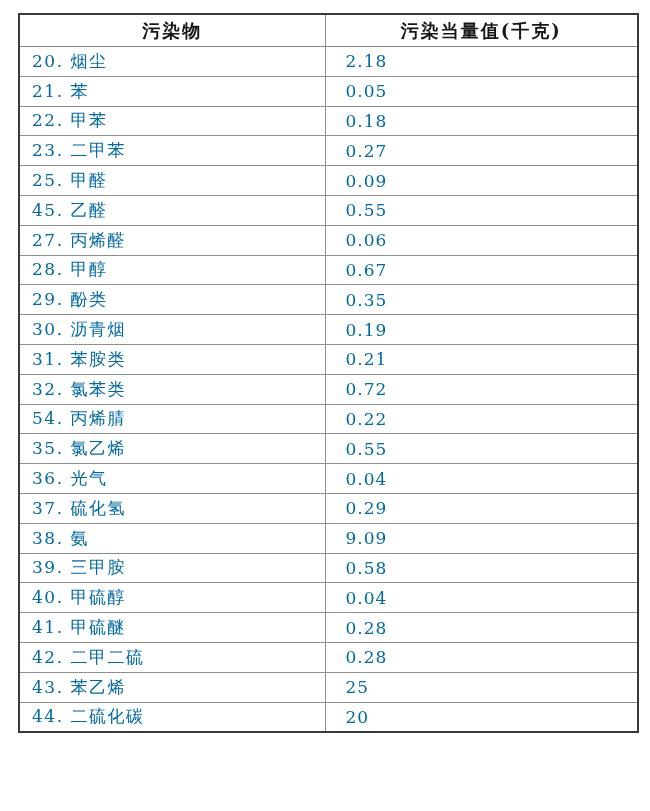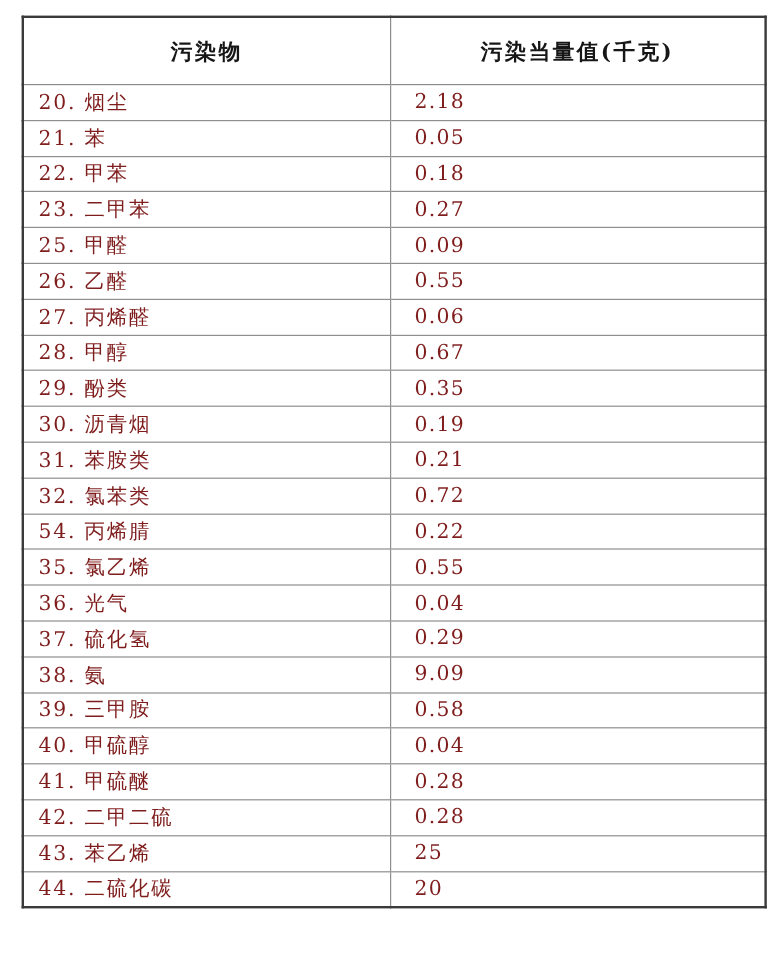--- a/index.html
+++ b/index.html
@@ -28,34 +28,34 @@
   .pollutant-table col.col-value     { width: 313px; }
   .pollutant-table th {
     height: 31px;
     font-size: 18px;
     font-weight: bold;
     text-align: center;
     vertical-align: middle;
     letter-spacing: 2px;
     border: 1px solid #8c8c8c;
     border-top: none;
-    padding: 12px;
+    padding: 0;
     color: #161616;
   }
   .pollutant-table td {
     height: 28.8px;
     font-size: 17px;
     vertical-align: middle;
     text-align: left;
     padding: 0 0 0 12px;
     letter-spacing: 1.5px;
     border: 1px solid #8f8f8f;
     white-space: nowrap;
     overflow: hidden;
-    color: #7f1d1d;
+    color: #0369a1;
   }
   .pollutant-table th:first-child,
   .pollutant-table td:first-child { border-left: none; }
   .pollutant-table th:last-child,
   .pollutant-table td:last-child { border-right: none; }
   .pollutant-table tr:last-child td { border-bottom: none; }
   .pollutant-table td.value-cell { letter-spacing: 1px; padding-left: 20px; }
 </style>
 </head>
 <body>
@@ -92,21 +92,21 @@
     <td class="value-cell">0.27</td>
   </tr>
 
 
   <tr>
     <td class="pollutant-cell">25. 甲醛</td>
     <td class="value-cell">0.09</td>
   </tr>
 
   <tr>
-    <td class="pollutant-cell">26. 乙醛</td>
+    <td class="pollutant-cell">45. 乙醛</td>
     <td class="value-cell">0.55</td>
   </tr>
 
   <tr>
     <td class="pollutant-cell">27. 丙烯醛</td>
     <td class="value-cell">0.06</td>
   </tr>
 
   <tr>
     <td class="pollutant-cell">28. 甲醇</td>

